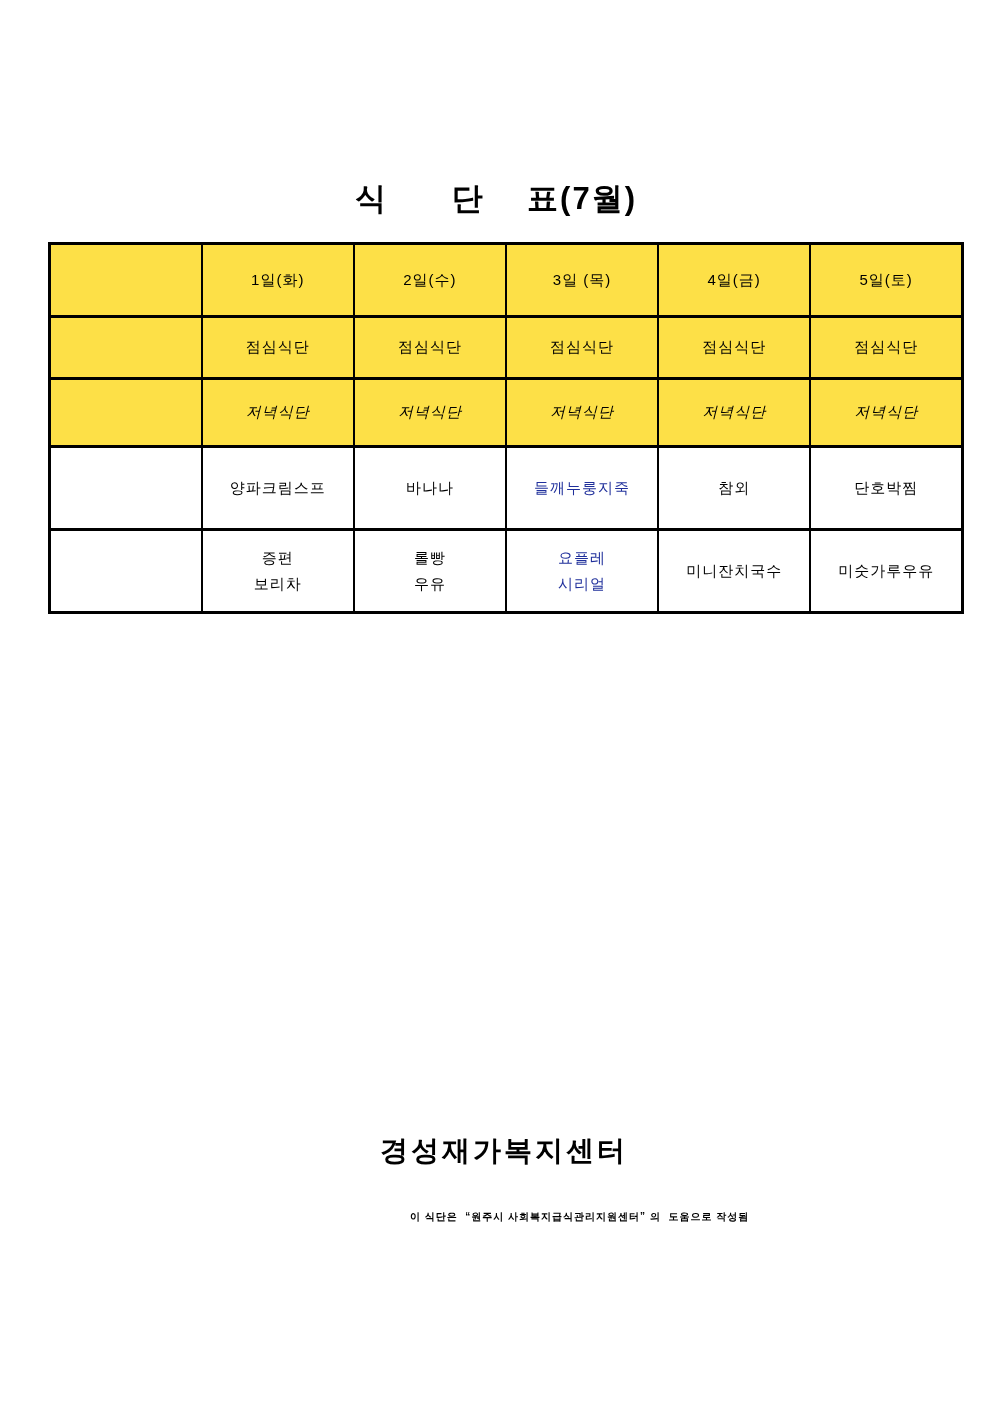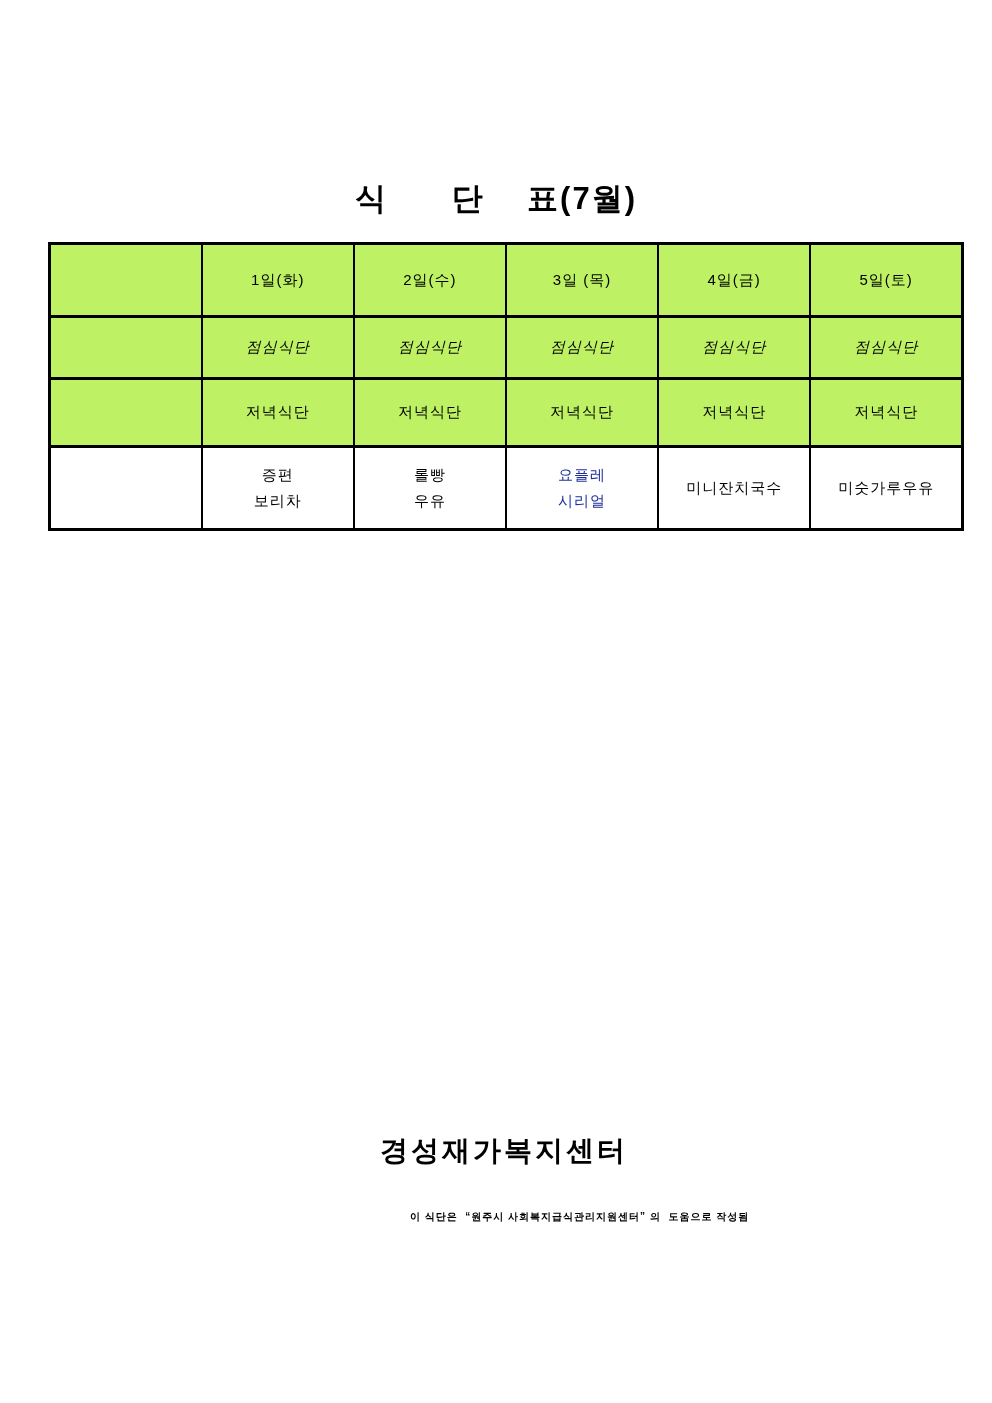--- a/index.html
+++ b/index.html
@@ -33,28 +33,28 @@
     border-bottom: 3px solid #000;
     text-align: center;
     vertical-align: middle;
     font-size: 15px;
     letter-spacing: 1px;
     white-space: pre-line;
     word-break: break-all;
     line-height: 1.75;
     padding: 2px 4px;
   }
-  td.hdr { background: #bef264; font-size: 16px; }
+  td.hdr { background: #fde047; font-size: 16px; }
   td.menu-cell { line-height: 1.85; font-size: 15px; }
   td.blue { color: #1f2f9b; }
 
   .r-days td { height: 73px; }
-  .r-sec1 td { height: 62px; font-style: italic; }
+  .r-sec1 td { height: 62px; }
   .r-lunch td { height: 215px; }
-  .r-sec2 td { height: 68px; }
+  .r-sec2 td { height: 68px; font-style: italic; }
   .r-dinner td { height: 222px; }
   .r-sec3 td { height: 62px; }
   .r-snack1 td { height: 83px; }
   .r-snack2 td { height: 83px; }
 
   .center-name {
     position: absolute; top: 1100px; left: 0; width: 992px;
     text-align: center;
     font-size: 28px; font-weight: bold;
     letter-spacing: 3px;
@@ -100,20 +100,28 @@
         <td class="hdr"></td>
         <td class="hdr">저녁식단</td>
         <td class="hdr">저녁식단</td>
         <td class="hdr">저녁식단</td>
         <td class="hdr">저녁식단</td>
         <td class="hdr">저녁식단</td>
       </tr>
 
 
 
+      <tr class="r-snack1">
+        <td></td>
+        <td>양파크림스프</td>
+        <td>바나나</td>
+        <td class="blue">들깨누룽지죽</td>
+        <td>참외</td>
+        <td>단호박찜</td>
+      </tr>
 
       <tr class="r-snack2">
         <td></td>
         <td>증편
 보리차</td>
         <td>롤빵
 우유</td>
         <td class="blue">요플레
 시리얼</td>
         <td>미니잔치국수</td>

